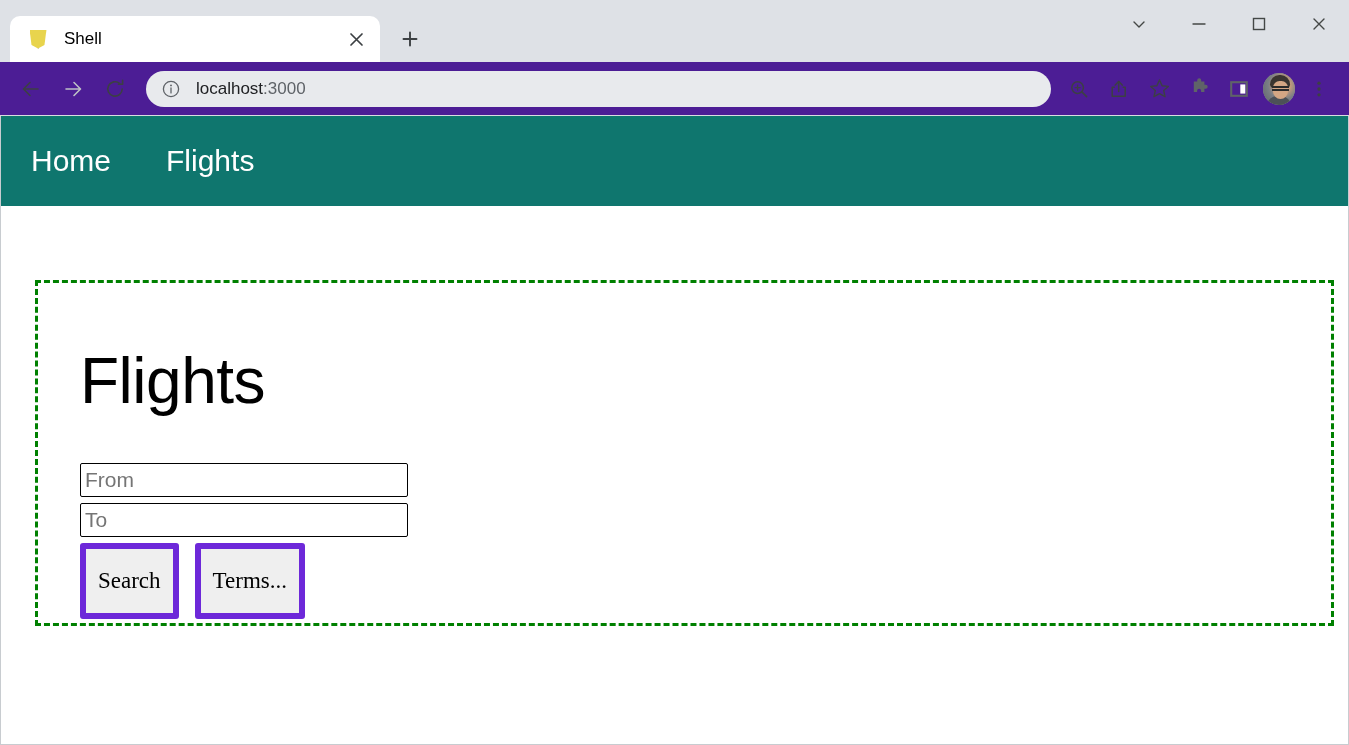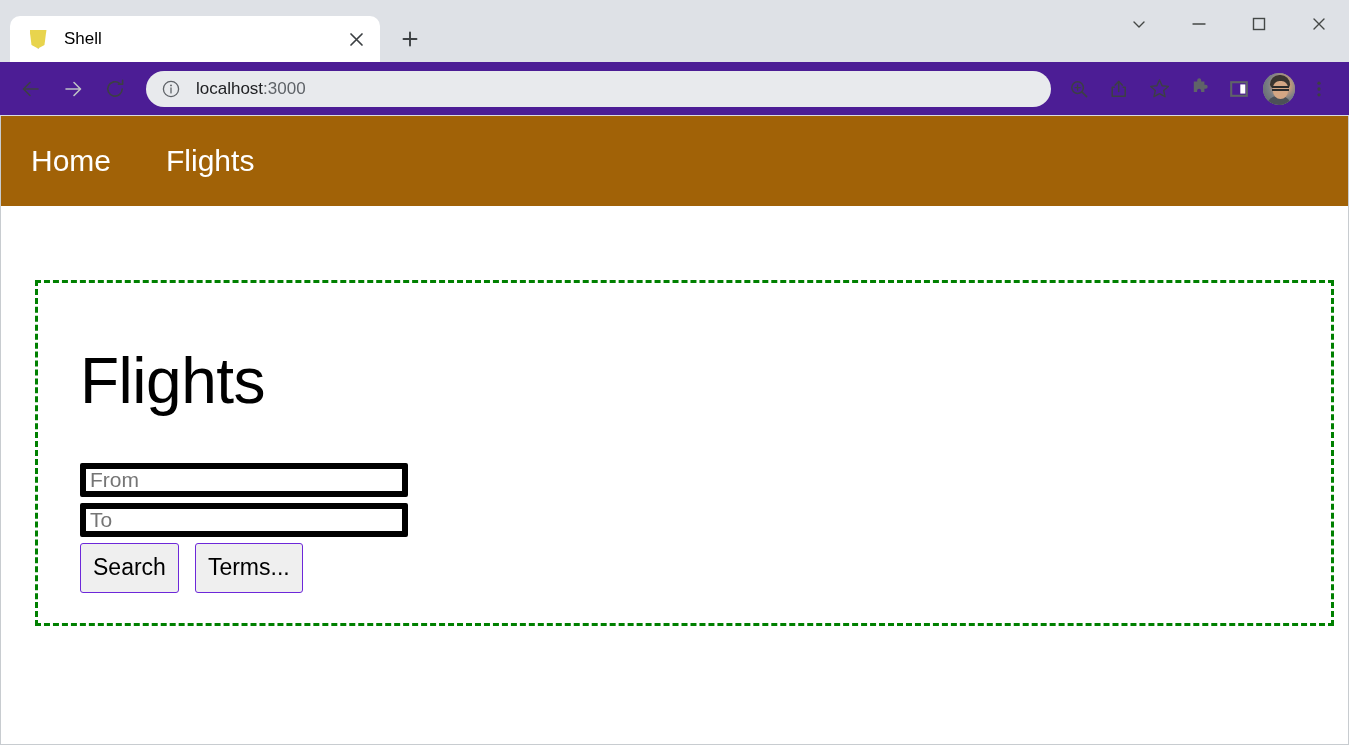--- a/index.html
+++ b/index.html
@@ -189,21 +189,21 @@
     background: #ffffff;
     overflow: hidden;
     border-left: 1px solid #c8ccd0;
     border-right: 1px solid #c8ccd0;
     border-bottom: 1px solid #c8ccd0;
     display: flex;
     flex-direction: column;
   }
   .sitenav {
     height: 90px;
-    background: #a16207;
+    background: #0f766e;
     display: flex;
     align-items: center;
     padding-left: 30px;
     flex: 0 0 auto;
   }
   .navlink {
     color: #ffffff;
     font-size: 30px;
     text-decoration: none;
     margin-right: 55px;
@@ -228,34 +228,34 @@
     letter-spacing: -0.5px;
   }
   .form-area { margin-top: 50px; }
   .tinput {
     display: block;
     width: 328px;
     height: 34px;
     font-size: 21px;
     font-family: "Liberation Sans", sans-serif;
     padding: 1px 4px;
-    border: 6px solid #000000;
+    border: 1px solid #000000;
     border-radius: 2px;
     background: #ffffff;
     color: #000000;
   }
   .tinput::placeholder { color: #757575; opacity: 1; }
   .tinput + .tinput { margin-top: 6px; }
   .btnrow { margin-top: 6px; display: flex; }
   .nbtn {
-    font-family: Liberation Sans, sans-serif;
+    font-family: Liberation Serif, serif;
     font-size: 23px;
-    padding: 10px 12px;
+    padding: 18px 12px;
     background: #efefef;
-    border: 1px solid #6d28d9;
+    border: 6px solid #6d28d9;
     border-radius: 3px;
     color: #000000;
     line-height: 1.2;
   }
   .nbtn + .nbtn { margin-left: 16px; }
 </style>
 </head>
 <body>
 
 <div class="browser-window">

